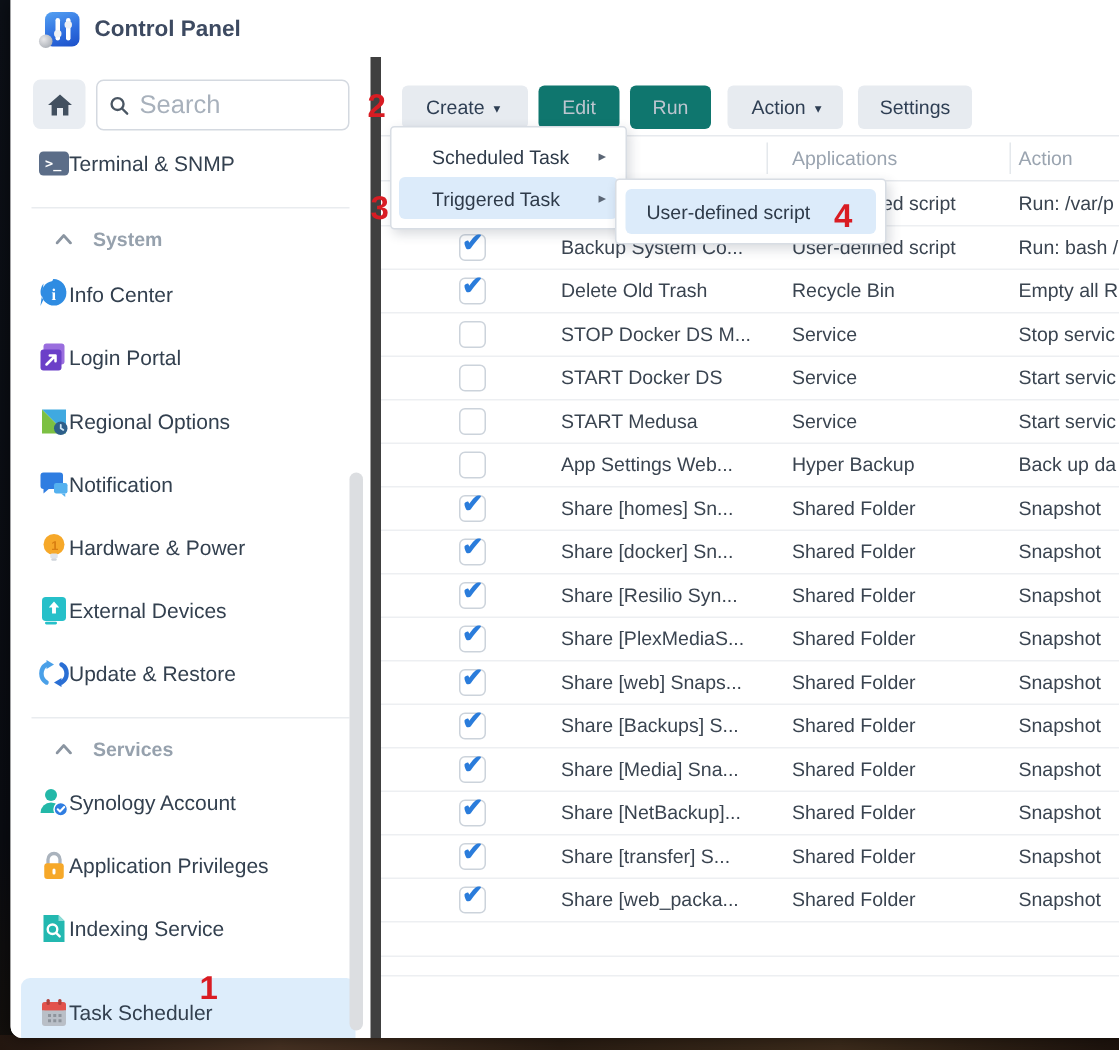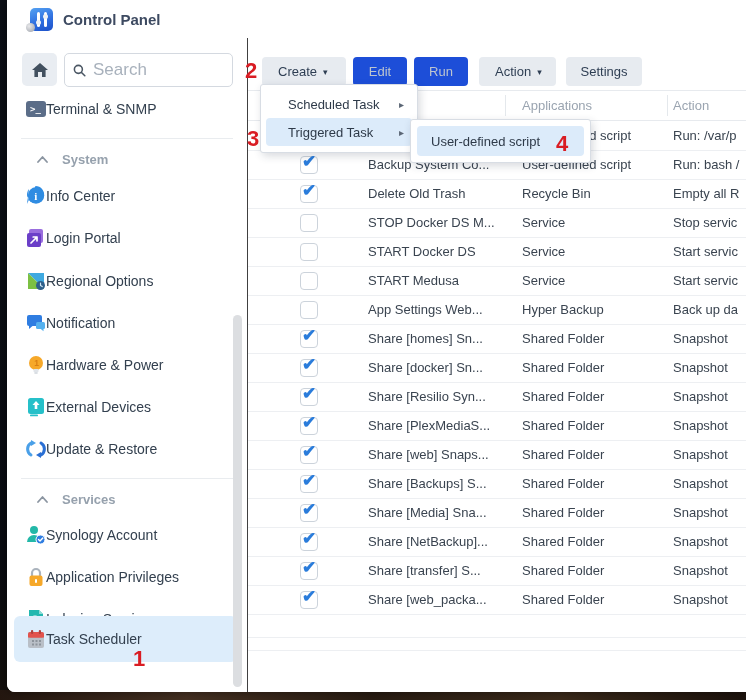--- a/index.html
+++ b/index.html
@@ -27,21 +27,21 @@
   .app-icon .slider { position:absolute; width:3px; background:#fff; border-radius:2px; top:4px; bottom:4px; }
   .app-icon .s1 { left:7px; } .app-icon .s2 { left:14px; }
   .app-icon .knob { position:absolute; width:5px; height:5px; background:#eef1f4; border-radius:50%; }
   .app-icon .k1 { left:6px; top:12px; } .app-icon .k2 { left:13px; top:6px; }
   .app-icon .dial { position:absolute; left:-4px; bottom:-1px; width:9px; height:9px; border-radius:50%;
     background:radial-gradient(circle at 35% 35%, #e8e8ea, #9aa0a8); }
   .title-text { margin-left:10px; font-size:15px; font-weight:bold; color:#3d4a61; }
   
   .win-body { position:absolute; top:38px; left:0; right:0; bottom:0; display:flex; }
   .sidebar { width:240px; position:relative; background:#fff; flex:none; }
-  .main { flex:1; position:relative; border-left:1px solid #404040; background:#fff; overflow:hidden; }
+  .main { flex:1; position:relative; border-left:7px solid #404040; background:#fff; overflow:hidden; }
   
   .search-row { position:absolute; top:15px; left:15px; right:14px; height:34px; display:flex; }
   .home-btn {
     width:35px; height:33px; background:#e9edf2; border-radius:5px;
     display:flex; align-items:center; justify-content:center; cursor:pointer;
   }
   .search-box {
     margin-left:7px; flex:1; height:34px; border:1px solid #d4d9e0; border-radius:5px;
     display:flex; align-items:center; padding:0 8px; background:#fff;
   }
@@ -65,21 +65,21 @@
     position:absolute; width:9px; border-radius:5px; background:#dcdee1;
     right:5px; top:277px; height:372px; cursor:pointer;
   }
   
   .toolbar { position:absolute; top:19px; left:14px; display:flex; gap:7px; }
   .tb-btn {
     height:29px; border-radius:4px; border:none; font-family:"Liberation Sans",sans-serif;
     font-size:13px; padding:0 16px; display:flex; align-items:center; gap:6px;
     background:#e7ebf0; color:#2e3e53; cursor:pointer;
   }
-  .tb-btn.disabled { background:#1d4ed8; color:#bdc5cf; cursor:default; }
+  .tb-btn.disabled { background:#0f766e; color:#bdc5cf; cursor:default; }
   .tb-caret { font-size:9px; color:#2e3e53; }
   
   .tbl-header {
     position:absolute; top:52px; left:0; right:0; height:31px;
     border-top:1px solid #e7eaee; border-bottom:1px solid #e7eaee;
     font-size:13px; color:#9aa4b0;
   }
   .tbl-header .h-apps { position:absolute; left:274px; top:7px; }
   .tbl-header .h-action { position:absolute; left:425px; top:7px; }
   .col-sep { position:absolute; top:4px; bottom:4px; width:1px; background:#e4e8ec; }
@@ -304,21 +304,21 @@
           <svg width="20" height="20" viewBox="0 0 20 20">
               <path d="M3 1 H13 L17 5 V19 H3 Z" fill="#23b8b0"></path>
               <path d="M13 1 L17 5 H13 Z" fill="#8fdcd6"></path>
               <circle cx="9" cy="10.5" r="3.2" fill="none" stroke="#fff" stroke-width="1.6"></circle>
               <line x1="11.4" y1="12.9" x2="13.8" y2="15.3" stroke="#fff" stroke-width="1.6" stroke-linecap="round"></line>
             </svg>
         </span>
         <span class="lbl">Indexing Service</span>
       </div>
 
-      <div class="side-item selected" style="top:578px;height:46px">
+      <div class="side-item selected" style="top:614px;height:46px">
         <span class="icon-wrap">
           <svg width="20" height="20" viewBox="0 0 20 20">
               <rect x="2" y="3" width="16" height="16" rx="2" fill="#b9bfc7"></rect>
               <rect x="2" y="3" width="16" height="5.5" rx="2" fill="#e2534d"></rect>
               <rect x="2" y="6.5" width="16" height="2" fill="#e2534d"></rect>
               <rect x="5" y="1" width="2.2" height="4" rx="1" fill="#b0423d"></rect>
               <rect x="12.8" y="1" width="2.2" height="4" rx="1" fill="#b0423d"></rect>
               <g fill="#8d949c">
                 <rect x="6" y="11" width="2" height="2"></rect>
                 <rect x="9.5" y="11" width="2" height="2"></rect>

